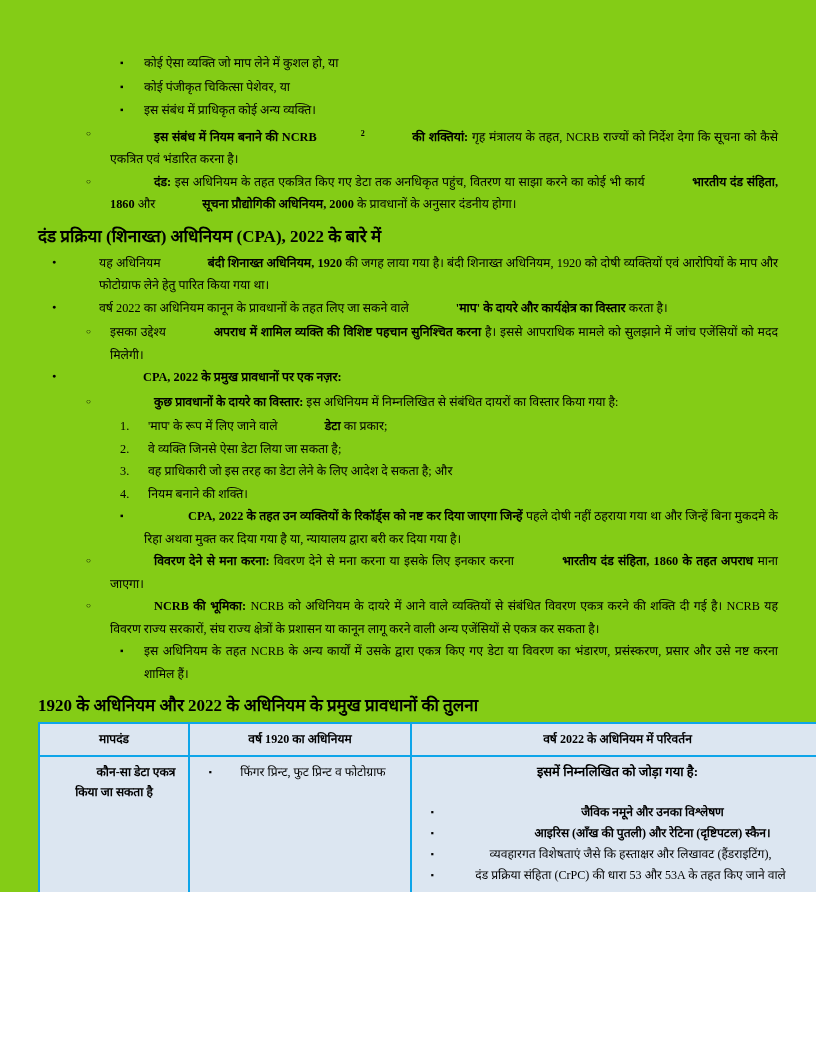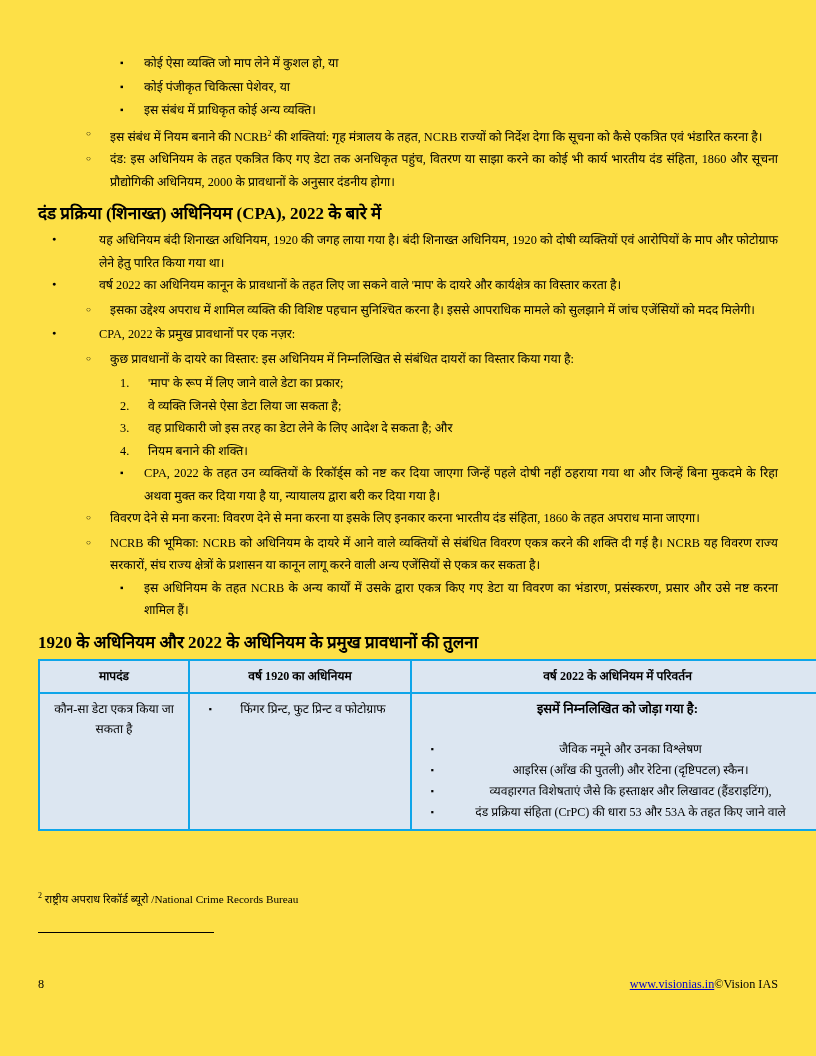--- a/index.html
+++ b/index.html
@@ -7,32 +7,32 @@
     padding: 0;
     background: #ffffff;
   }
   body {
     font-family: "Liberation Serif", "DejaVu Serif", serif;
     color: #000000;
   }
   .page {
     position: relative;
     width: 816px;
-    height: 1056px;
+    height: 892px;
     box-sizing: border-box;
-    background: #fde047;
+    background: #84cc16;
     overflow: hidden;
   }
   .content {
     position: absolute;
     left: 38px;
     top: 52px;
     width: 740px;
   }
-  .b { font-weight: normal; }
+  .b { font-weight: bold; margin-left: 44px; }
 
   
   .row {
     display: flex;
     align-items: flex-start;
   }
   .mk {
     flex: 0 0 auto;
     line-height: 22.5px;
     font-size: 12.3px;

